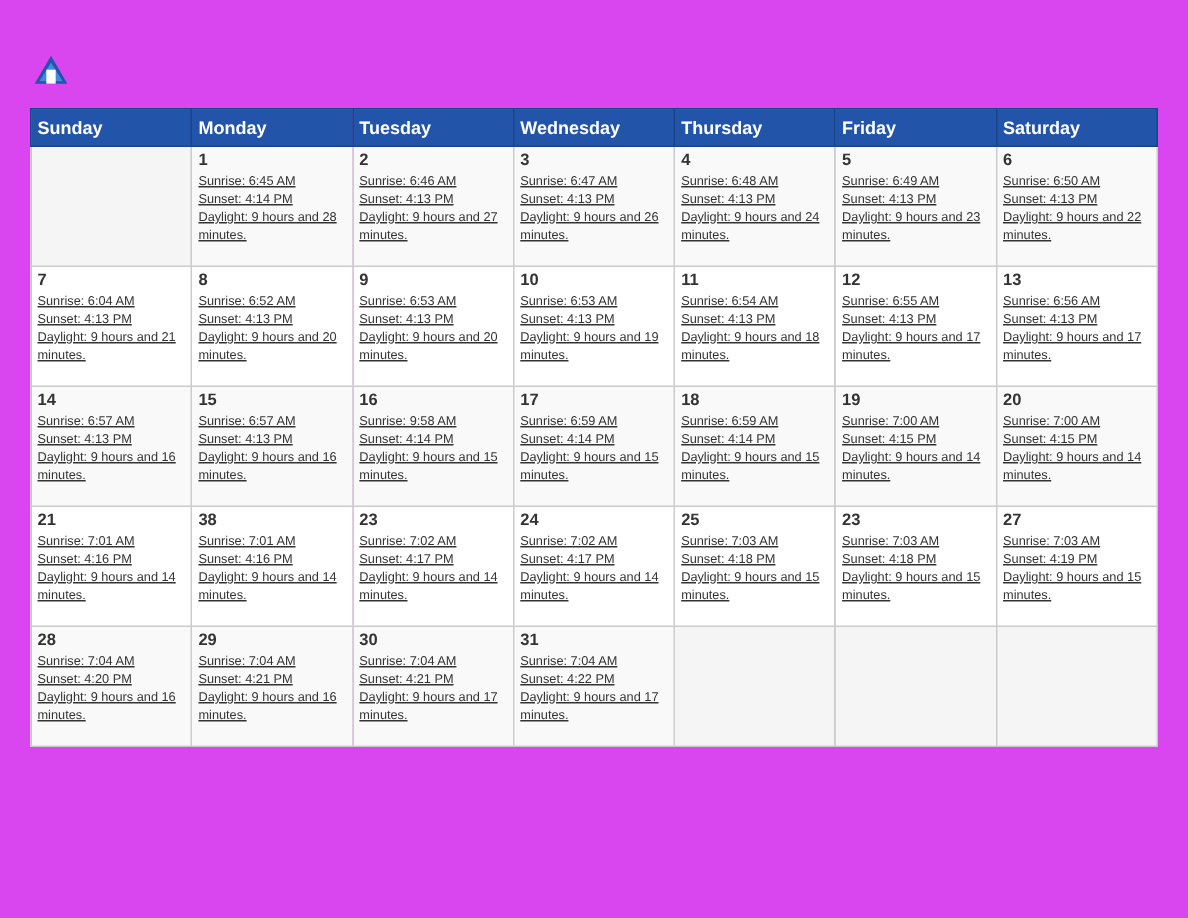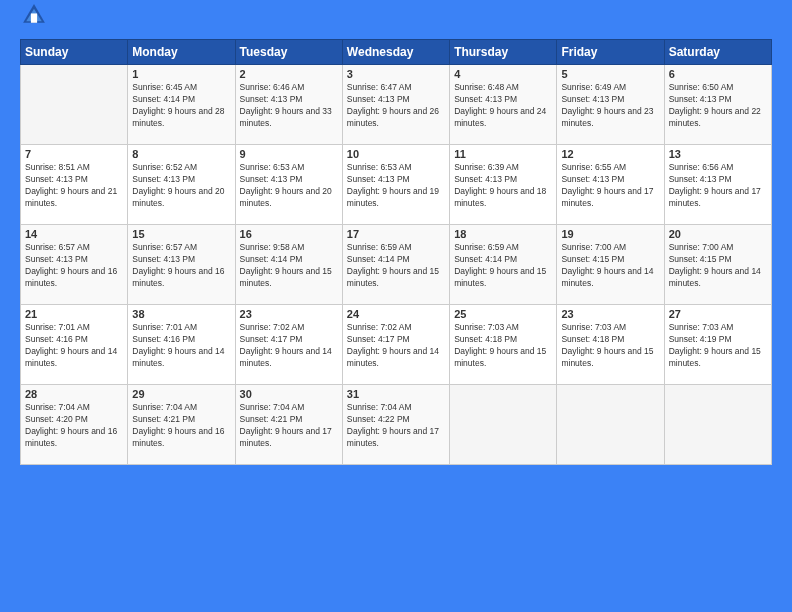--- a/index.html
+++ b/index.html
@@ -6,22 +6,22 @@
     body {
       font-family: Arial, sans-serif;
       background: #fff;
       width: 792px;
       height: 612px;
       overflow: hidden;
     }
     .page {
       width: 792px;
       height: 612px;
-      background: #3b82f6;
-      padding: 1px 20px 14px 20px;
+      background: #d946ef;
+      padding: 34px 20px 14px 20px;
     }
     .header {
       display: flex;
       justify-content: space-between;
       align-items: flex-start;
       margin-bottom: 10px;
     }
     .logo {
       display: flex;
       align-items: center;
@@ -79,20 +79,21 @@
     .day-number {
       font-weight: bold;
       font-size: 11px;
       display: block;
       margin-bottom: 2px;
     }
     .day-info {
       font-size: 8.5px;
       line-height: 1.4;
       color: #333;
+      text-decoration: underline;
     }
     .empty-cell {
       background: #f5f5f5 !important;
     }
   </style>
 </head>
 <body>
 
 <div class="page">
   <div class="header">
@@ -134,21 +135,21 @@
             <span>Sunrise: 6:45 AM</span><br>
             <span>Sunset: 4:14 PM</span><br>
             <span>Daylight: 9 hours and 28 minutes.</span>
           </div>
         </td>
           <td>
           <span class="day-number">2</span>
           <div class="day-info">
             <span>Sunrise: 6:46 AM</span><br>
             <span>Sunset: 4:13 PM</span><br>
-            <span>Daylight: 9 hours and 33 minutes.</span>
+            <span>Daylight: 9 hours and 27 minutes.</span>
           </div>
         </td>
           <td>
           <span class="day-number">3</span>
           <div class="day-info">
             <span>Sunrise: 6:47 AM</span><br>
             <span>Sunset: 4:13 PM</span><br>
             <span>Daylight: 9 hours and 26 minutes.</span>
           </div>
         </td>
@@ -174,21 +175,21 @@
             <span>Sunrise: 6:50 AM</span><br>
             <span>Sunset: 4:13 PM</span><br>
             <span>Daylight: 9 hours and 22 minutes.</span>
           </div>
         </td>
         </tr>
         <tr>
           <td>
           <span class="day-number">7</span>
           <div class="day-info">
-            <span>Sunrise: 8:51 AM</span><br>
+            <span>Sunrise: 6:04 AM</span><br>
             <span>Sunset: 4:13 PM</span><br>
             <span>Daylight: 9 hours and 21 minutes.</span>
           </div>
         </td>
           <td>
           <span class="day-number">8</span>
           <div class="day-info">
             <span>Sunrise: 6:52 AM</span><br>
             <span>Sunset: 4:13 PM</span><br>
             <span>Daylight: 9 hours and 20 minutes.</span>
@@ -206,21 +207,21 @@
           <span class="day-number">10</span>
           <div class="day-info">
             <span>Sunrise: 6:53 AM</span><br>
             <span>Sunset: 4:13 PM</span><br>
             <span>Daylight: 9 hours and 19 minutes.</span>
           </div>
         </td>
           <td>
           <span class="day-number">11</span>
           <div class="day-info">
-            <span>Sunrise: 6:39 AM</span><br>
+            <span>Sunrise: 6:54 AM</span><br>
             <span>Sunset: 4:13 PM</span><br>
             <span>Daylight: 9 hours and 18 minutes.</span>
           </div>
         </td>
           <td>
           <span class="day-number">12</span>
           <div class="day-info">
             <span>Sunrise: 6:55 AM</span><br>
             <span>Sunset: 4:13 PM</span><br>
             <span>Daylight: 9 hours and 17 minutes.</span>

